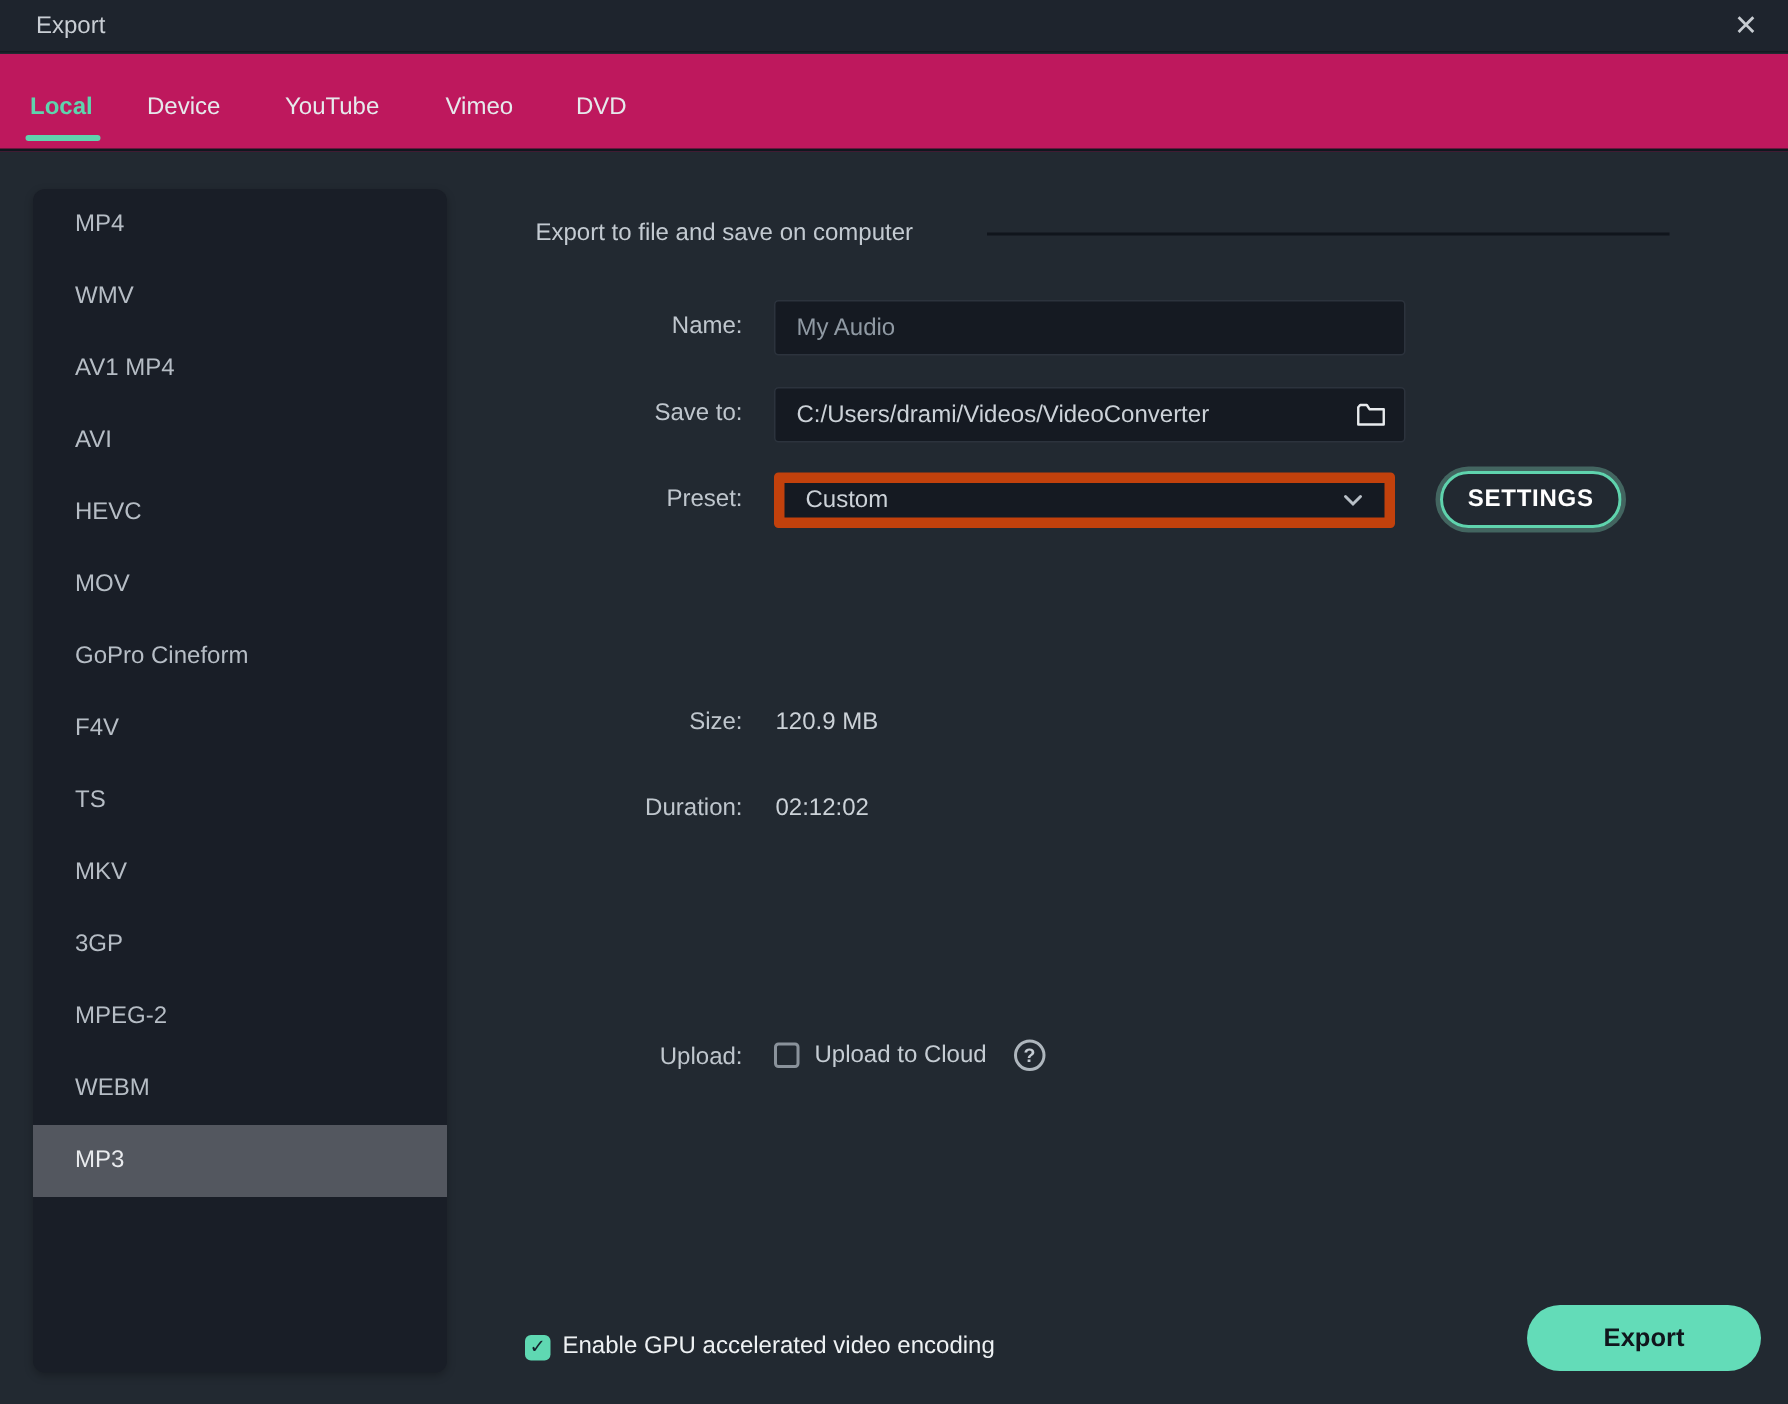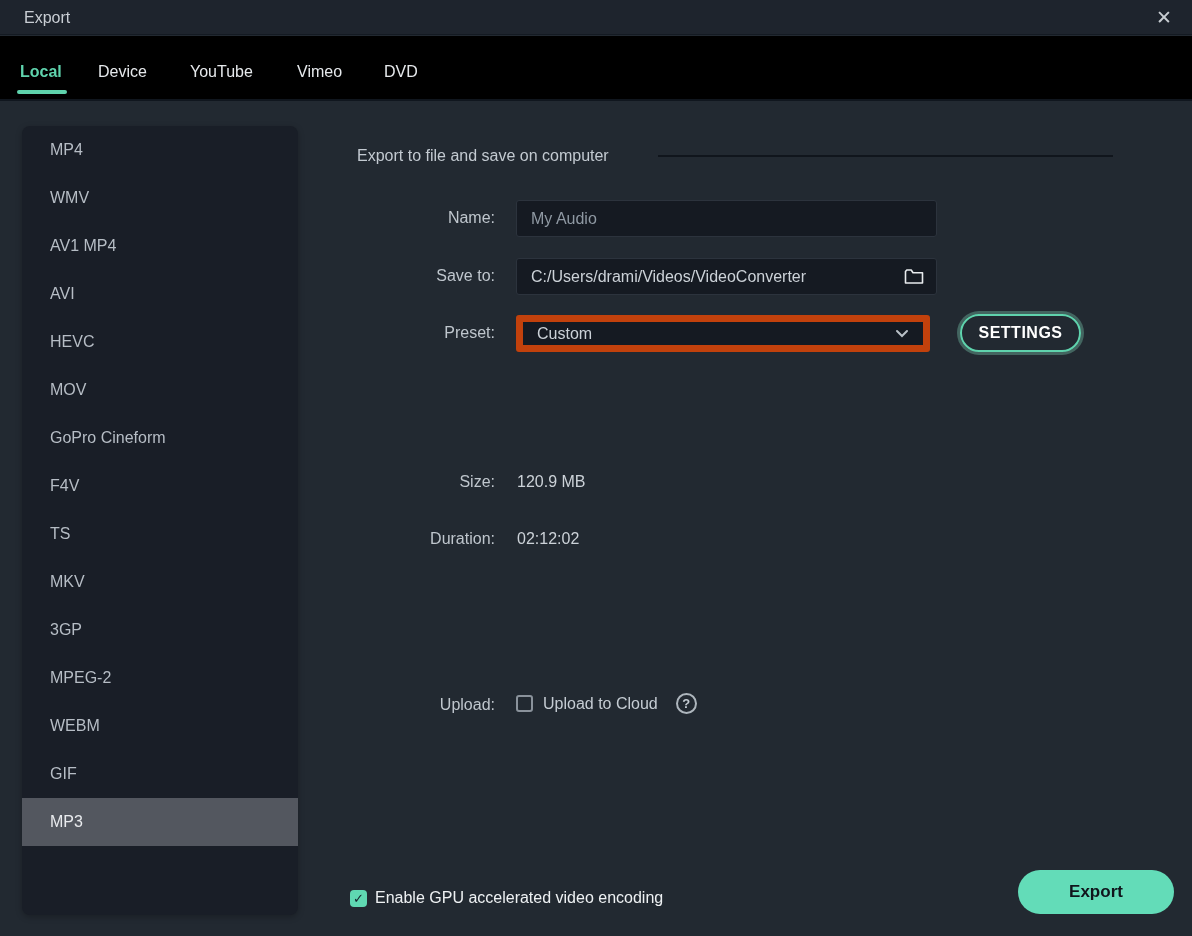--- a/index.html
+++ b/index.html
@@ -25,21 +25,21 @@
   }
   .close-btn {
     position: absolute; right: 12px; top: 0; width: 32px; height: 35px;
     display: flex; align-items: center; justify-content: center;
     font-size: 19px; color: #c8cdd2; cursor: pointer;
   }
 
   
   .tabbar {
     position: absolute; left: 0; top: 36px; width: 1192px; height: 65px;
-    background: #000000;
+    background: #be185d;
     border-bottom: 2px solid #10161e;
   }
   .tab {
     position: absolute; top: 0; height: 63px; line-height: 72px;
     font-size: 16px; color: #e6e9ec; cursor: pointer;
   }
   .tab.active { color: #5fd3ad; font-weight: bold; }
   .tab-underline {
     position: absolute; left: 17px; top: 54px; width: 50px; height: 4px;
     background: #5fd3ad; border-radius: 2px;
@@ -173,21 +173,20 @@
     <div class="format-item">AVI</div>
     <div class="format-item">HEVC</div>
     <div class="format-item">MOV</div>
     <div class="format-item">GoPro Cineform</div>
     <div class="format-item">F4V</div>
     <div class="format-item">TS</div>
     <div class="format-item">MKV</div>
     <div class="format-item">3GP</div>
     <div class="format-item">MPEG-2</div>
     <div class="format-item">WEBM</div>
-    <div class="format-item">GIF</div>
     <div class="format-item selected">MP3</div>
   </div>
 
   <div class="main">
 
     <div class="section-heading">Export to file and save on computer</div>
     <div class="heading-rule"></div>
 
     <div class="field-label" style="left:37px; top:108px;">Name:</div>
     <div class="text-input" style="top:99px;">

